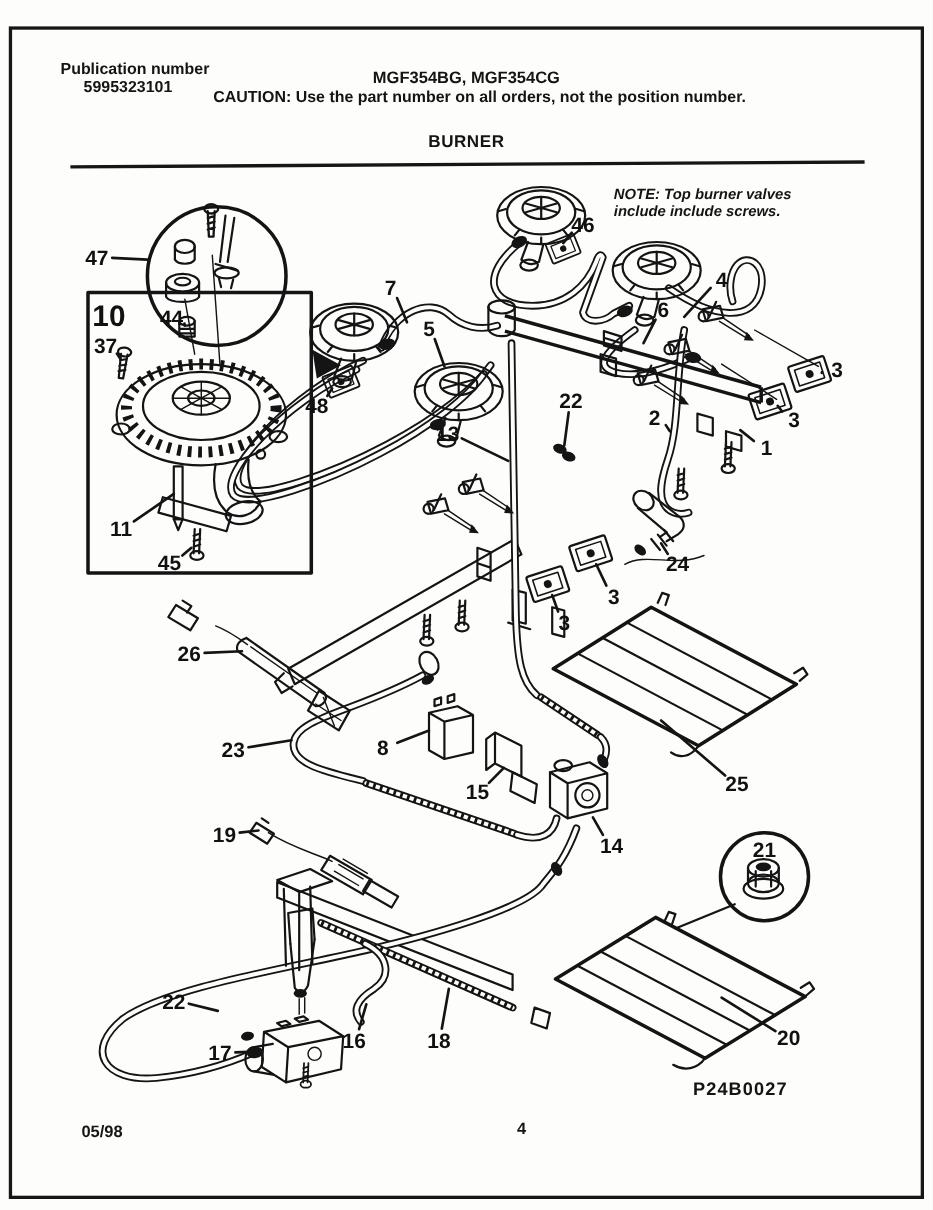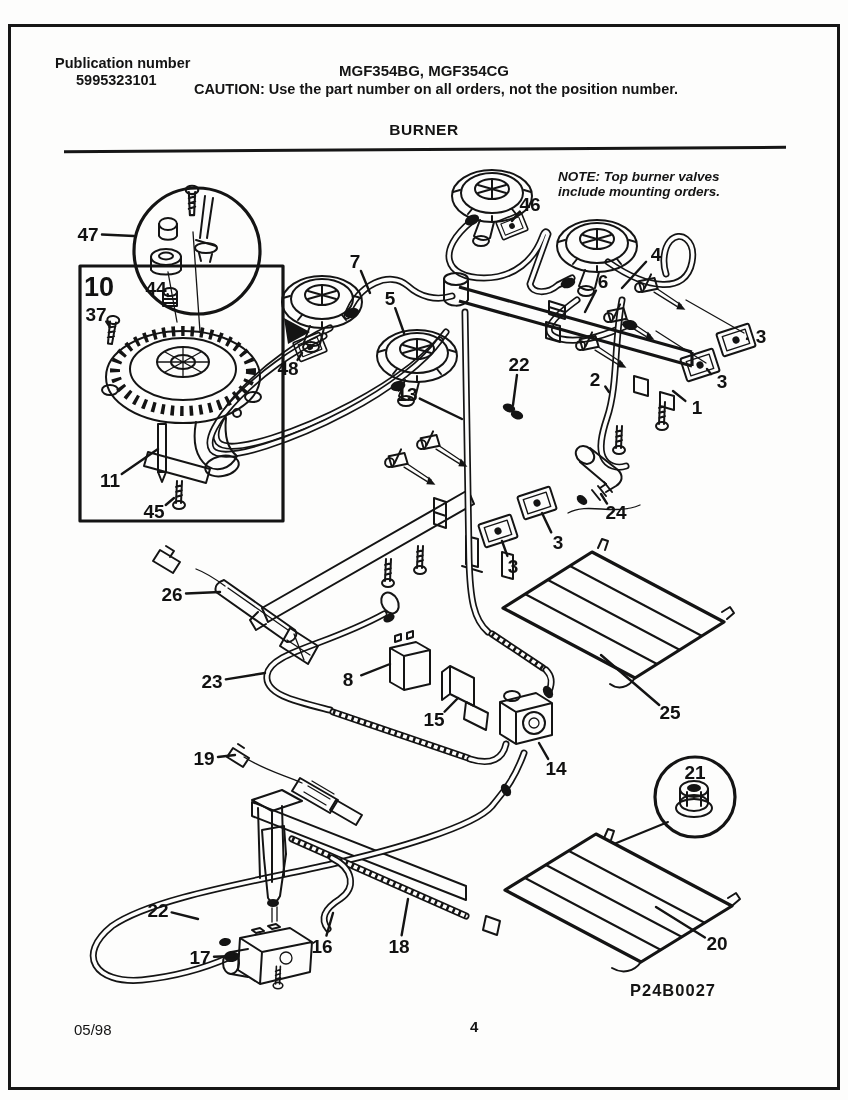--- a/index.html
+++ b/index.html
@@ -10,21 +10,21 @@
   .txt{position:absolute;white-space:pre;}
   .pub-label{left:55px;top:55px;font-size:14.5px;font-weight:bold;}
   .pub-num{left:55px;top:72px;font-size:14.5px;font-weight:bold;margin-left:21px;}
   .models{left:0;top:62px;width:848px;text-align:center;font-size:15px;font-weight:bold;white-space:normal;}
   .caution{left:16px;top:81px;width:840px;text-align:center;font-size:14.5px;font-weight:bold;white-space:normal;}
   .sec-title{left:0;top:121px;width:848px;text-align:center;font-size:15.5px;font-weight:bold;letter-spacing:.5px;white-space:normal;}
   .rule{position:absolute;left:64px;top:148px;width:722px;height:3px;background:#161616;transform:rotate(-0.35deg);}
   .note{left:558px;top:169px;width:180px;text-align:left;font-size:13.5px;font-weight:bold;
         font-style:italic;line-height:1.12;white-space:normal;}
   .code{left:630px;top:969px;width:160px;font-size:16.5px;font-weight:bold;letter-spacing:1px;margin-top:12px;}
-  .f-date{left:74px;top:1021px;font-size:15px;font-weight:normal;}
+  .f-date{left:74px;top:1021px;font-size:15px;font-weight:bold;}
   .f-page{left:470px;top:1018px;font-size:15px;font-weight:bold;}
   svg#art{position:absolute;left:0;top:0;}
   .ln{fill:none;stroke:#141414;stroke-width:2;stroke-linecap:round;stroke-linejoin:round;}
   .ln1{fill:none;stroke:#141414;stroke-width:1.3;stroke-linecap:round;}
   .ln3{fill:none;stroke:#141414;stroke-width:3.2;stroke-linejoin:round;}
   .tubeO{fill:none;stroke:#141414;stroke-width:7;stroke-linecap:round;stroke-linejoin:round;}
   .tubeI{fill:none;stroke:#fdfdfc;stroke-width:3.6;stroke-linecap:round;stroke-linejoin:round;}
   .coil{fill:none;stroke:#141414;stroke-width:5.2;stroke-dasharray:2.5 4;}
   .fillInk{fill:#141414;stroke:none;}
   .callout-text{font-family:"Liberation Sans","DejaVu Sans",sans-serif;font-weight:bold;
@@ -39,21 +39,21 @@
   <div class="border-frame"></div>
 
   <div class="txt pub-label">Publication number</div>
   <div class="txt pub-num">5995323101</div>
   <div class="txt models">MGF354BG, MGF354CG</div>
   <div class="txt caution">CAUTION:  Use the part number on all orders, not the position number.</div>
   <div class="txt sec-title">BURNER</div>
   <div class="rule"></div>
   <div class="txt note">
     <span>NOTE: Top burner valves</span><br>
-    <span>include mounting orders.</span>
+    <span>include include screws.</span>
   </div>
   <div class="txt code">P24B0027</div>
   <div class="txt f-date">05/98</div>
   <div class="txt f-page">4</div>
 
   <svg id="art" width="848" height="1100" viewBox="0 0 848 1100">
     <defs>
       <path id="t7" d="M347,316 C358,284 390,270 408,286 C420,297 436,301 452,296"></path>
       <path id="t5" d="M330,328 C266,358 204,422 218,442 C231,457 305,429 352,404 C398,380 432,352 446,332"></path>
       <path id="t4a" d="M472,221 C436,250 444,278 484,278 C515,278 534,259 542,238 C544,232 546,230 548,234 L530,284 C532,294 548,294 558,285 L572,278"></path>

